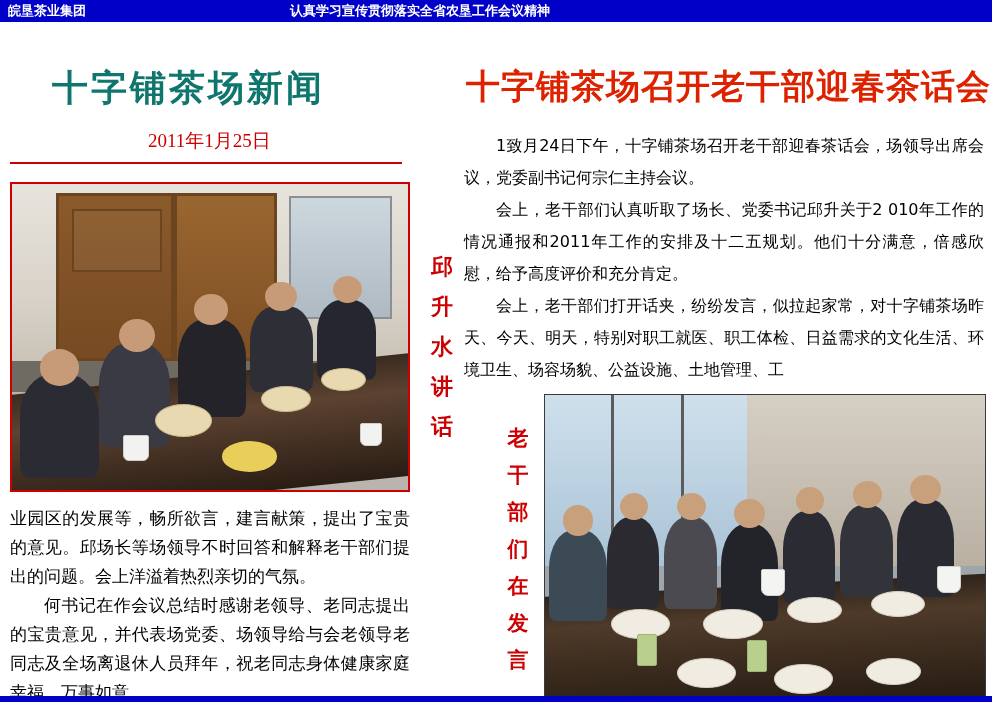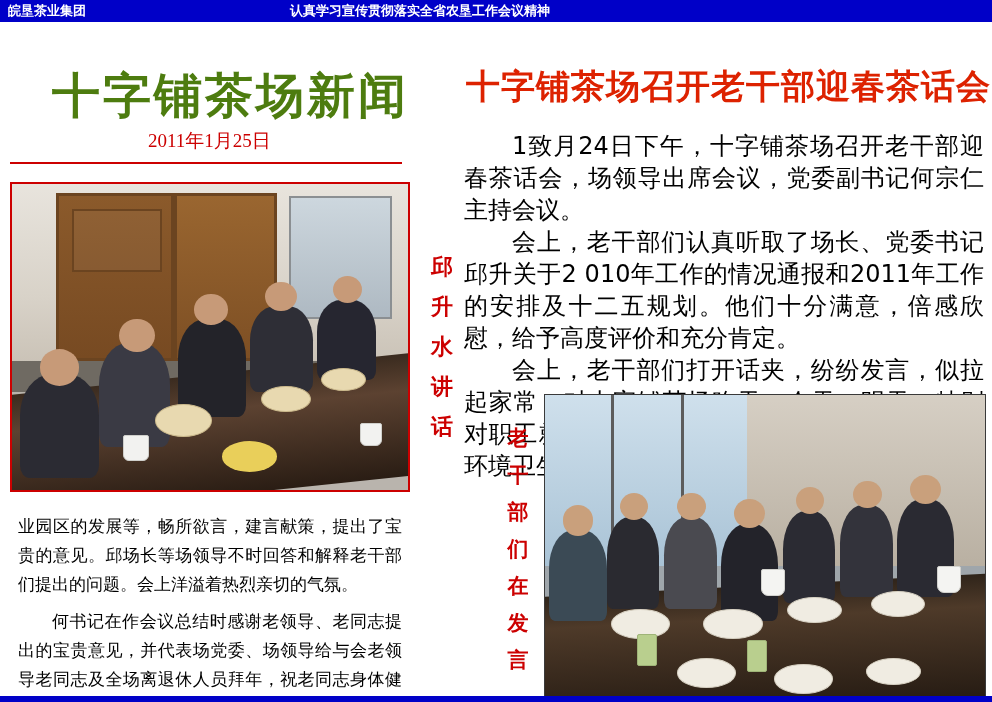--- a/index.html
+++ b/index.html
@@ -59,23 +59,23 @@
     left: 116px; top: 10px;
     font-size: 22px;
     font-weight: bold;
     color: #cc0000;
     letter-spacing: 1px;
     font-family: "DejaVu Sans", sans-serif;
   }
   .masthead-main {
     position: absolute;
     left: 44px; top: 42px;
-    font-size: 48px;
-    font-weight: bold;
-    color: #4d7c0f;
+    font-size: 36px;
+    font-weight: bold;
+    color: #0f766e;
     letter-spacing: 3px;
     font-family: "DejaVu Sans", sans-serif;
     white-space: nowrap;
   }
   .masthead-date {
     position: absolute;
     left: 140px; top: 106px;
     font-size: 19px;
     color: #cc0000;
     font-family: Liberation Serif, serif;
@@ -178,21 +178,21 @@
   .left-text {
     position: absolute;
     left: 2px; top: 482px;
     width: 400px;
     font-size: 17px;
     line-height: 29px;
     color: #000000;
     font-family: "DejaVu Sans", sans-serif;
     text-align: justify;
   }
-  .left-text p { margin: 8px; }
+  .left-text p { margin: 0; }
   .indent { text-indent: 2em; }
   
   .right-col {
     position: absolute;
     left: 462px; top: 0;
     width: 524px;
     height: 547px;
   }
   .headline {
     position: absolute;
@@ -202,21 +202,21 @@
     font-weight: bold;
     color: #dd2200;
     font-family: "DejaVu Sans", sans-serif;
     letter-spacing: 1px;
     white-space: nowrap;
   }
   .right-text {
     position: absolute;
     left: 2px; top: 108px;
     width: 520px;
-    font-size: 24px;
+    font-size: 16px;
     line-height: 32px;
     color: #000000;
     font-family: "DejaVu Sans", sans-serif;
     text-align: justify;
   }
   .right-text p { margin: 0; }
   
   .vcap2 {
     position: absolute;
     left: 42px; top: 398px;

